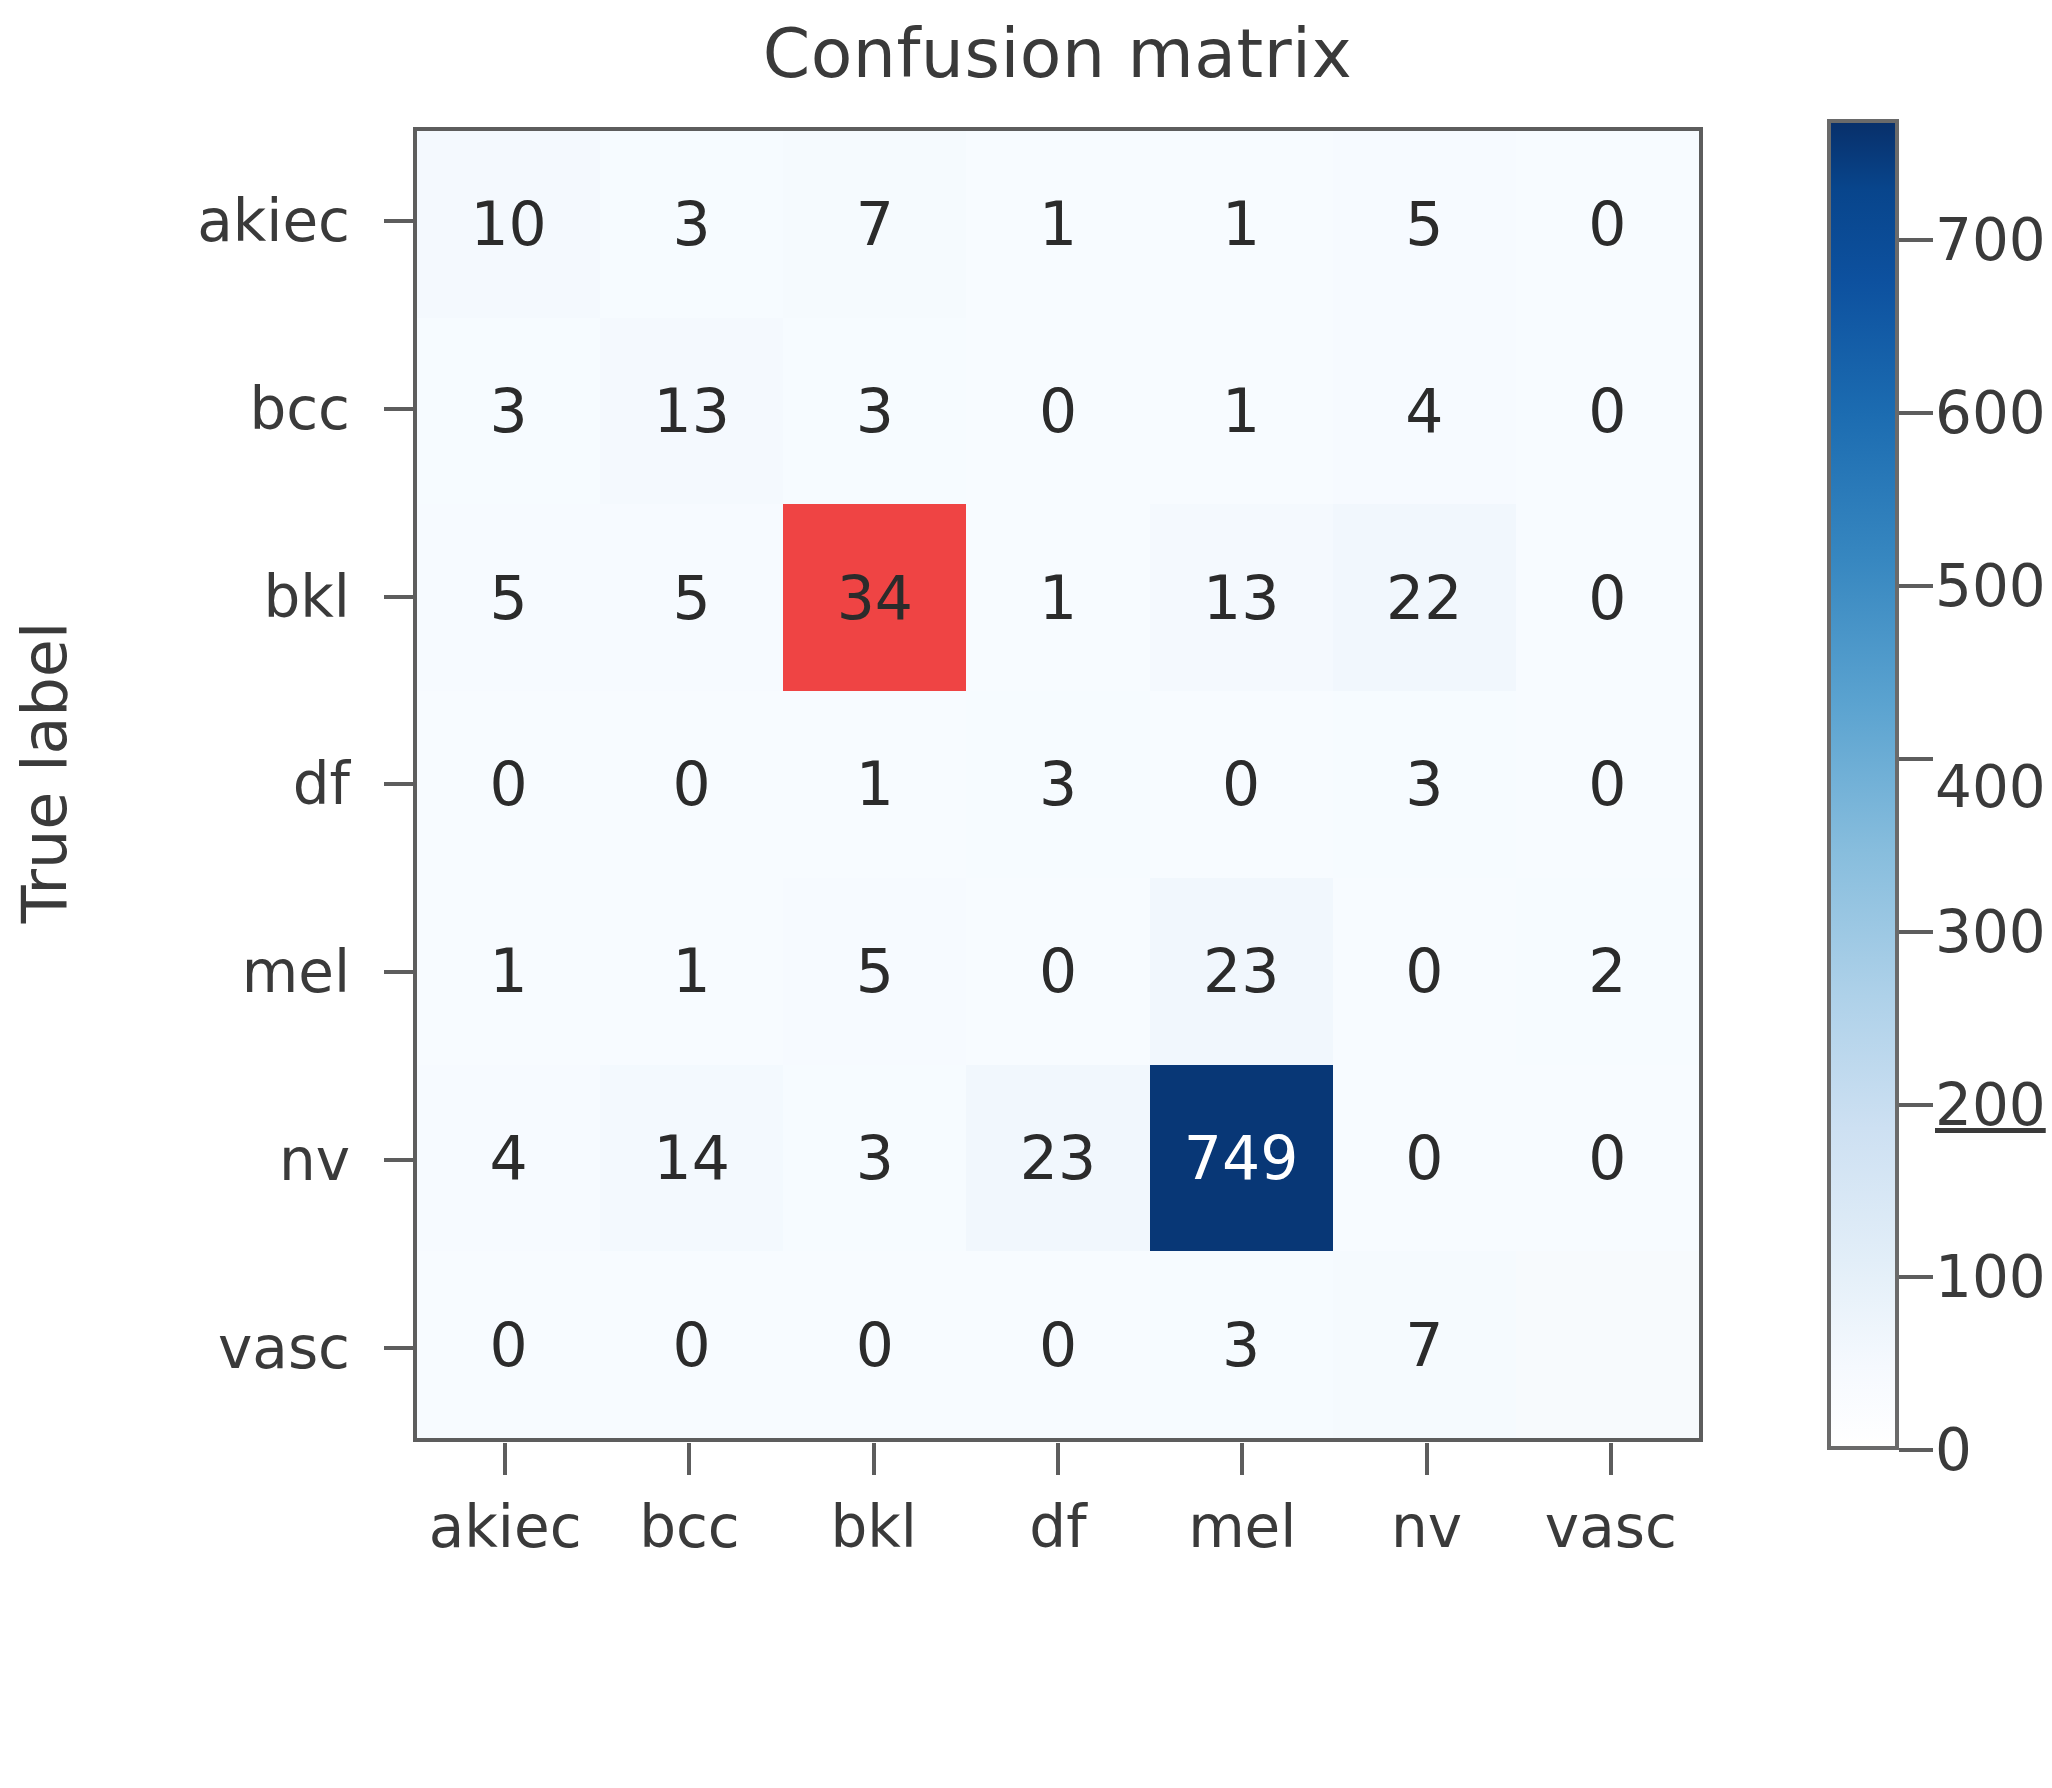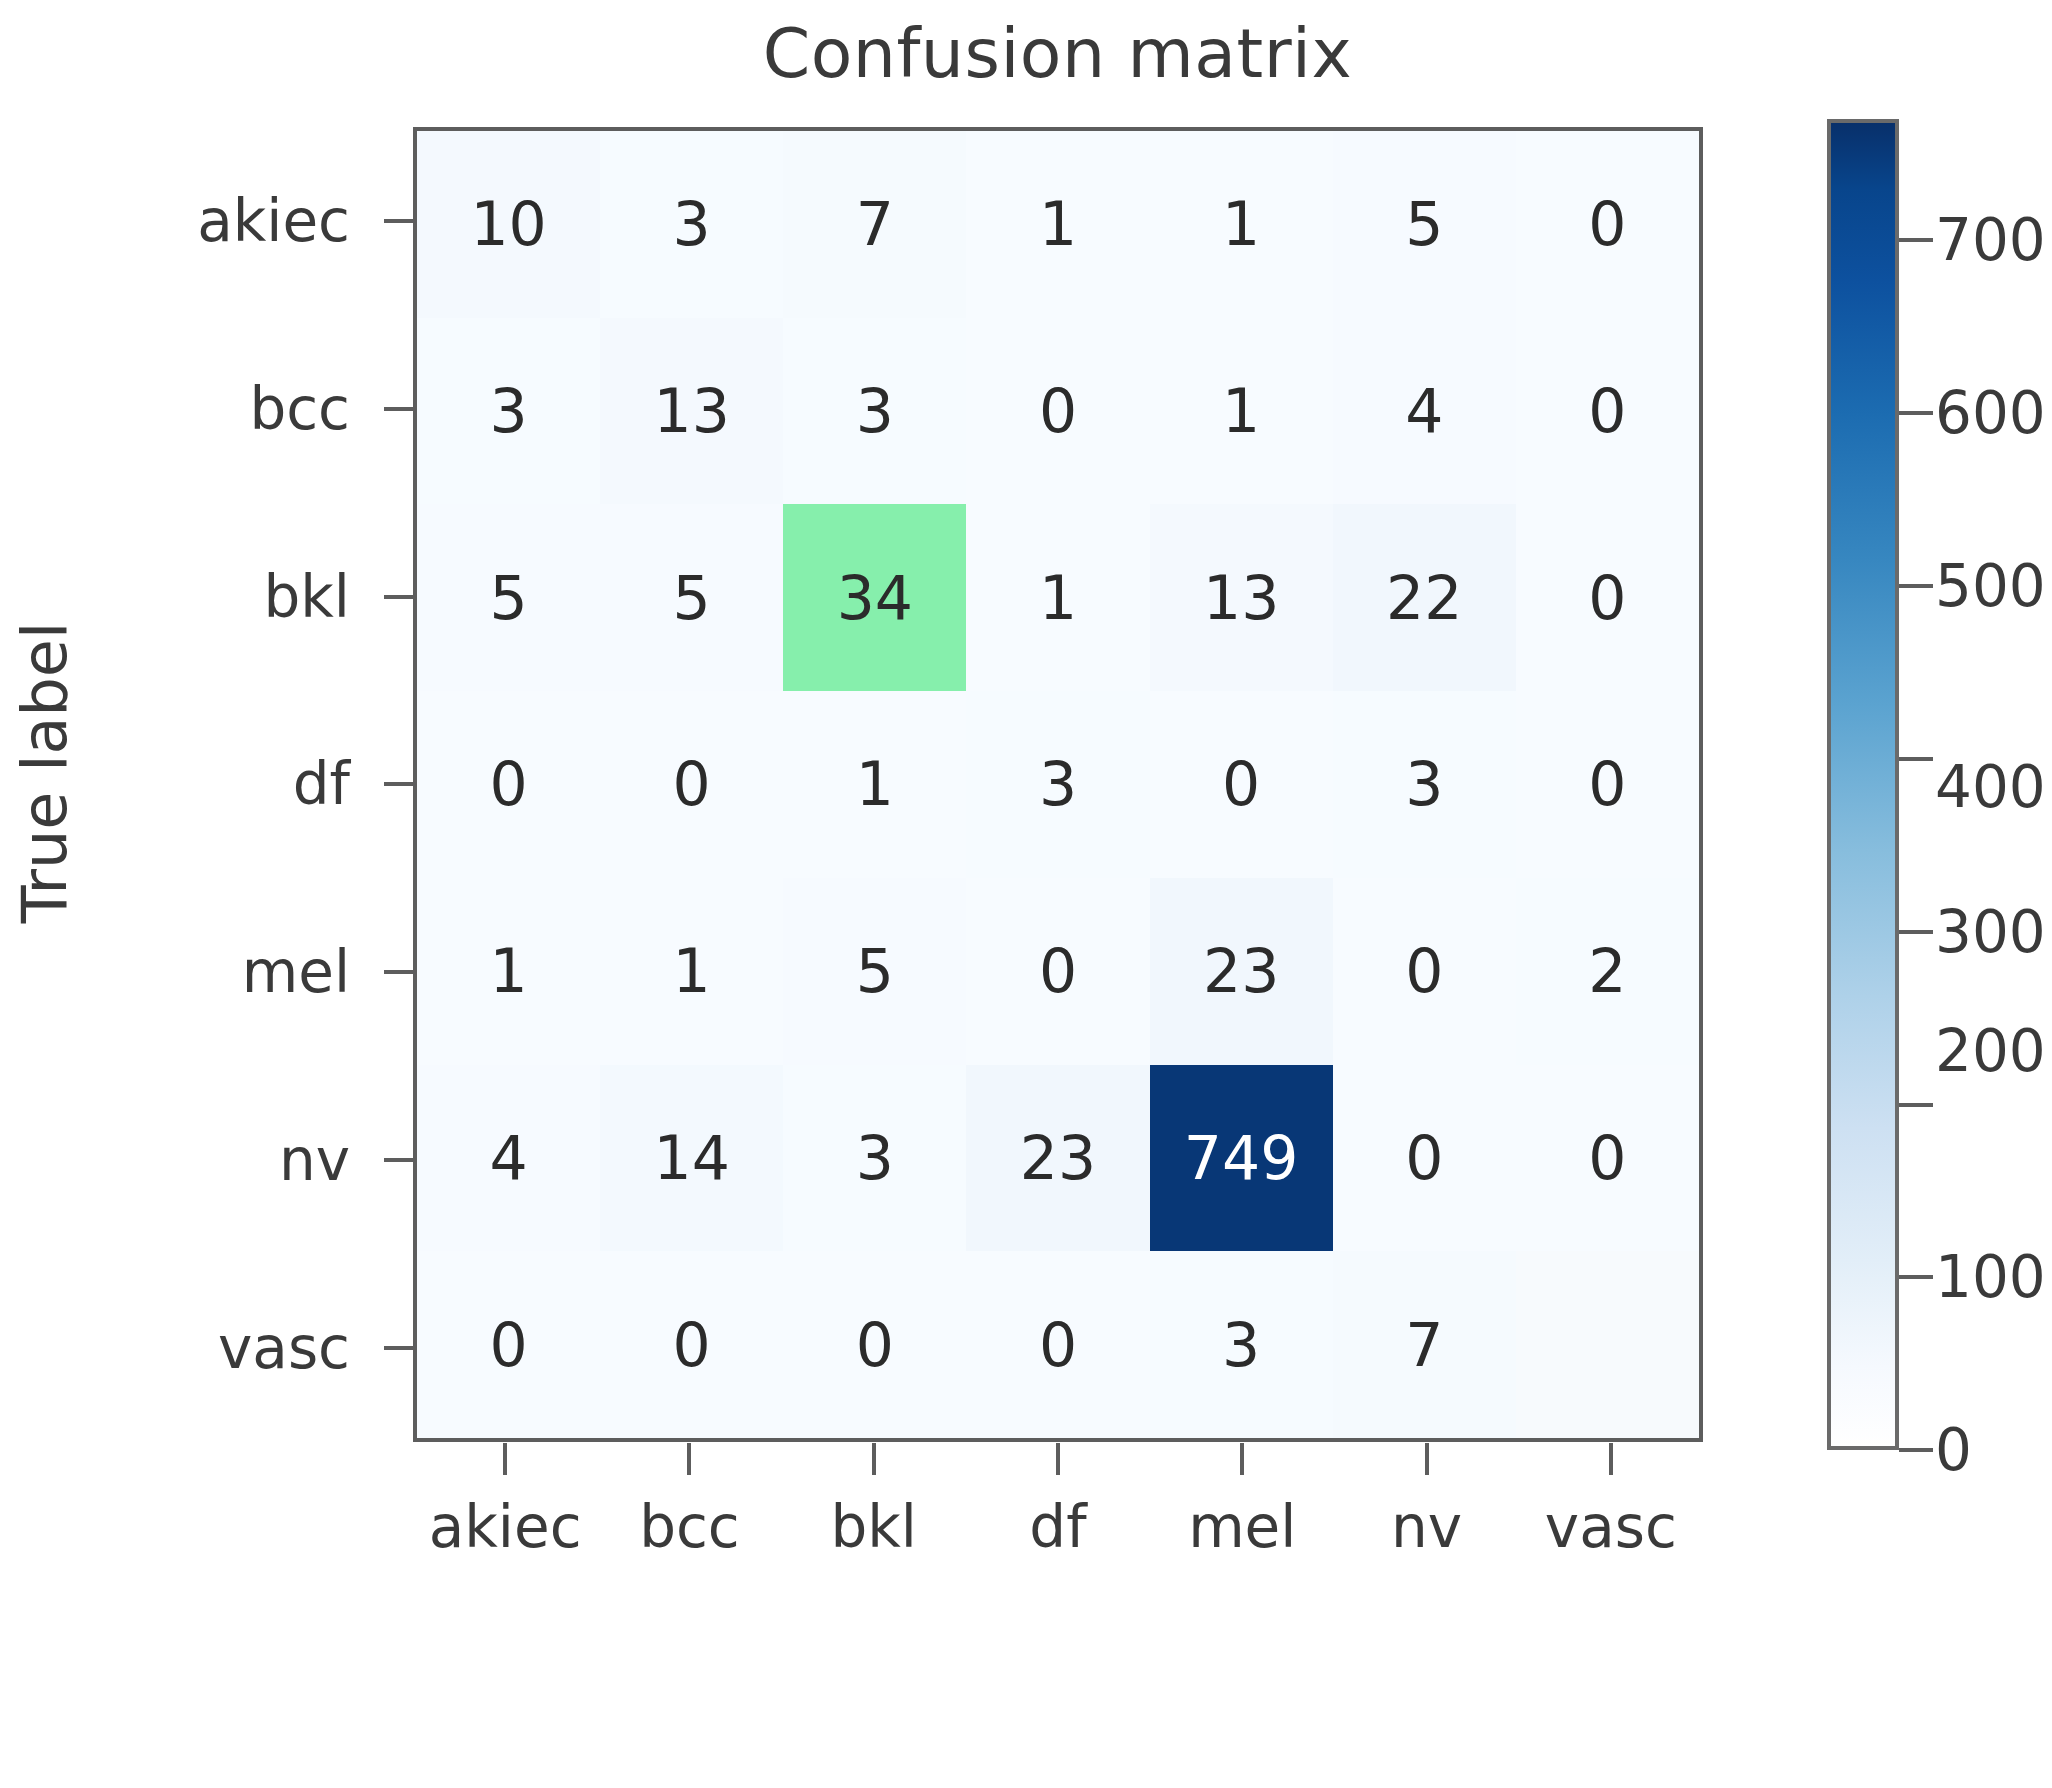--- a/index.html
+++ b/index.html
@@ -279,21 +279,21 @@
         <div class="matrix-cell" style="background: rgb(247, 251, 255);">0</div>
         <div class="matrix-cell" style="background: rgb(246, 251, 255);">3</div>
         <div class="matrix-cell" style="background: rgb(244, 249, 254);">13</div>
         <div class="matrix-cell" style="background: rgb(246, 251, 255);">3</div>
         <div class="matrix-cell" style="background: rgb(247, 251, 255);">0</div>
         <div class="matrix-cell" style="background: rgb(247, 251, 255);">1</div>
         <div class="matrix-cell" style="background: rgb(246, 250, 255);">4</div>
         <div class="matrix-cell" style="background: rgb(247, 251, 255);">0</div>
         <div class="matrix-cell" style="background: rgb(246, 250, 255);">5</div>
         <div class="matrix-cell" style="background: rgb(246, 250, 255);">5</div>
-        <div class="matrix-cell" style="background: #86efac;">34</div>
+        <div class="matrix-cell" style="background: #ef4444;">34</div>
         <div class="matrix-cell" style="background: rgb(247, 251, 255);">1</div>
         <div class="matrix-cell" style="background: rgb(244, 249, 254);">13</div>
         <div class="matrix-cell" style="background: rgb(241, 247, 253);">22</div>
         <div class="matrix-cell" style="background: rgb(247, 251, 255);">0</div>
         <div class="matrix-cell" style="background: rgb(247, 251, 255);">0</div>
         <div class="matrix-cell" style="background: rgb(247, 251, 255);">0</div>
         <div class="matrix-cell" style="background: rgb(247, 251, 255);">1</div>
         <div class="matrix-cell" style="background: rgb(246, 251, 255);">3</div>
         <div class="matrix-cell" style="background: rgb(247, 251, 255);">0</div>
         <div class="matrix-cell" style="background: rgb(246, 251, 255);">3</div>
@@ -364,21 +364,21 @@
         <div class="cb-tick" style="top: 813px;"></div>
         <div class="cb-tick" style="top: 640px;"></div>
         <div class="cb-tick" style="top: 467px;"></div>
         <div class="cb-tick" style="top: 294px;"></div>
         <div class="cb-tick" style="top: 121px;"></div>
       </div>
   </div>
   <div id="colorbar-labels">
       <div class="cb-label" style="top: 1331px;">0</div>
       <div class="cb-label" style="top: 1158px;">100</div>
-      <div class="cb-label" style="top: 932px;">200</div>
+      <div class="cb-label" style="top: 986px; text-decoration: underline;">200</div>
       <div class="cb-label" style="top: 813px;">300</div>
       <div class="cb-label" style="top: 668px;">400</div>
       <div class="cb-label" style="top: 467px;">500</div>
       <div class="cb-label" style="top: 294px;">600</div>
       <div class="cb-label" style="top: 121px;">700</div>
     </div>
 
 </div>
 
 

